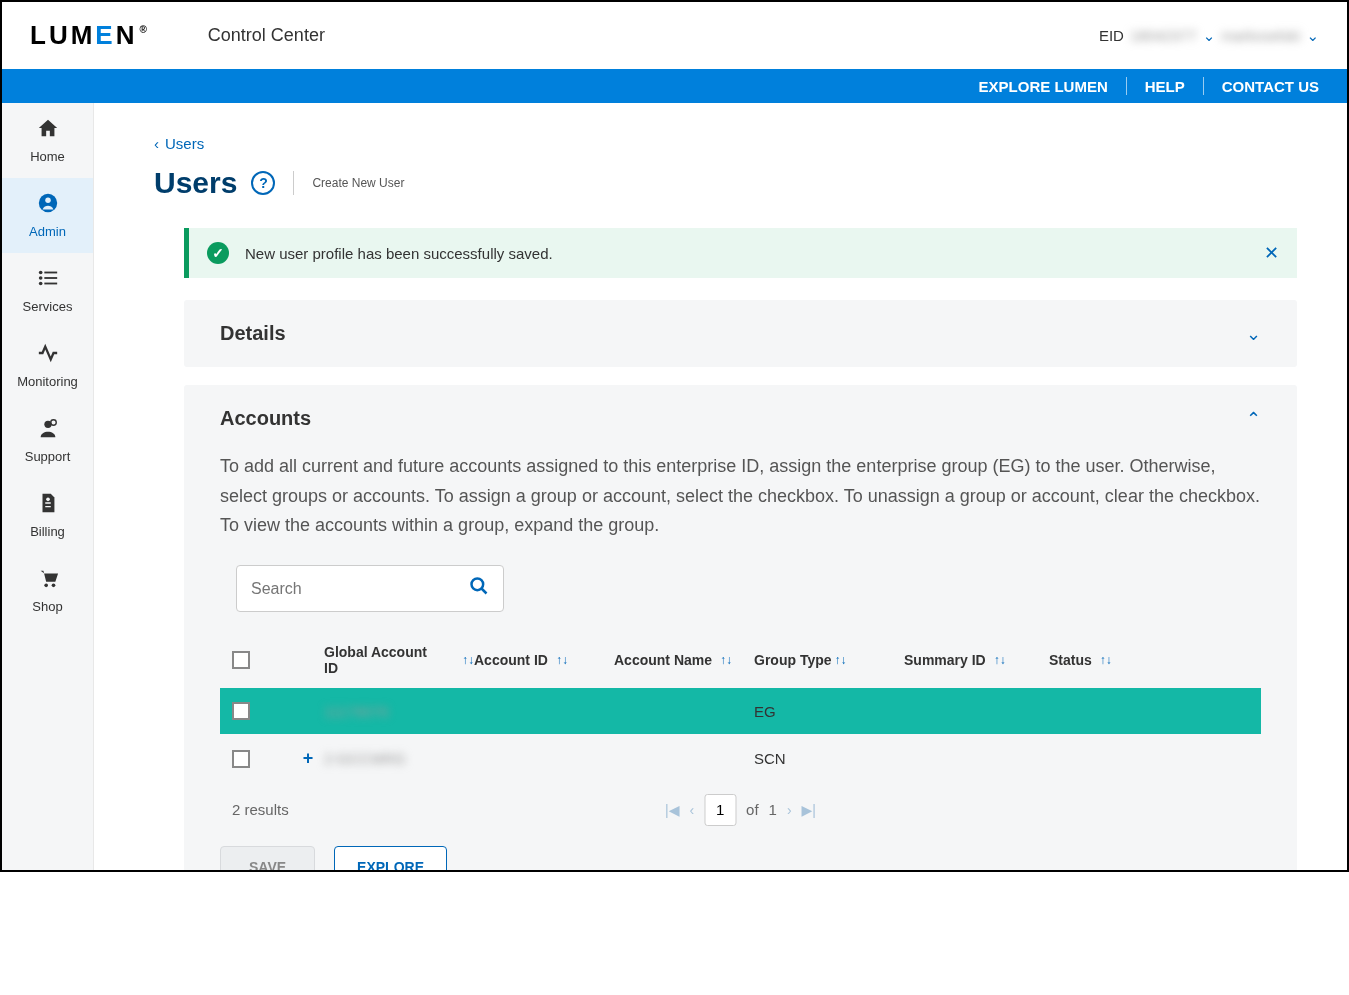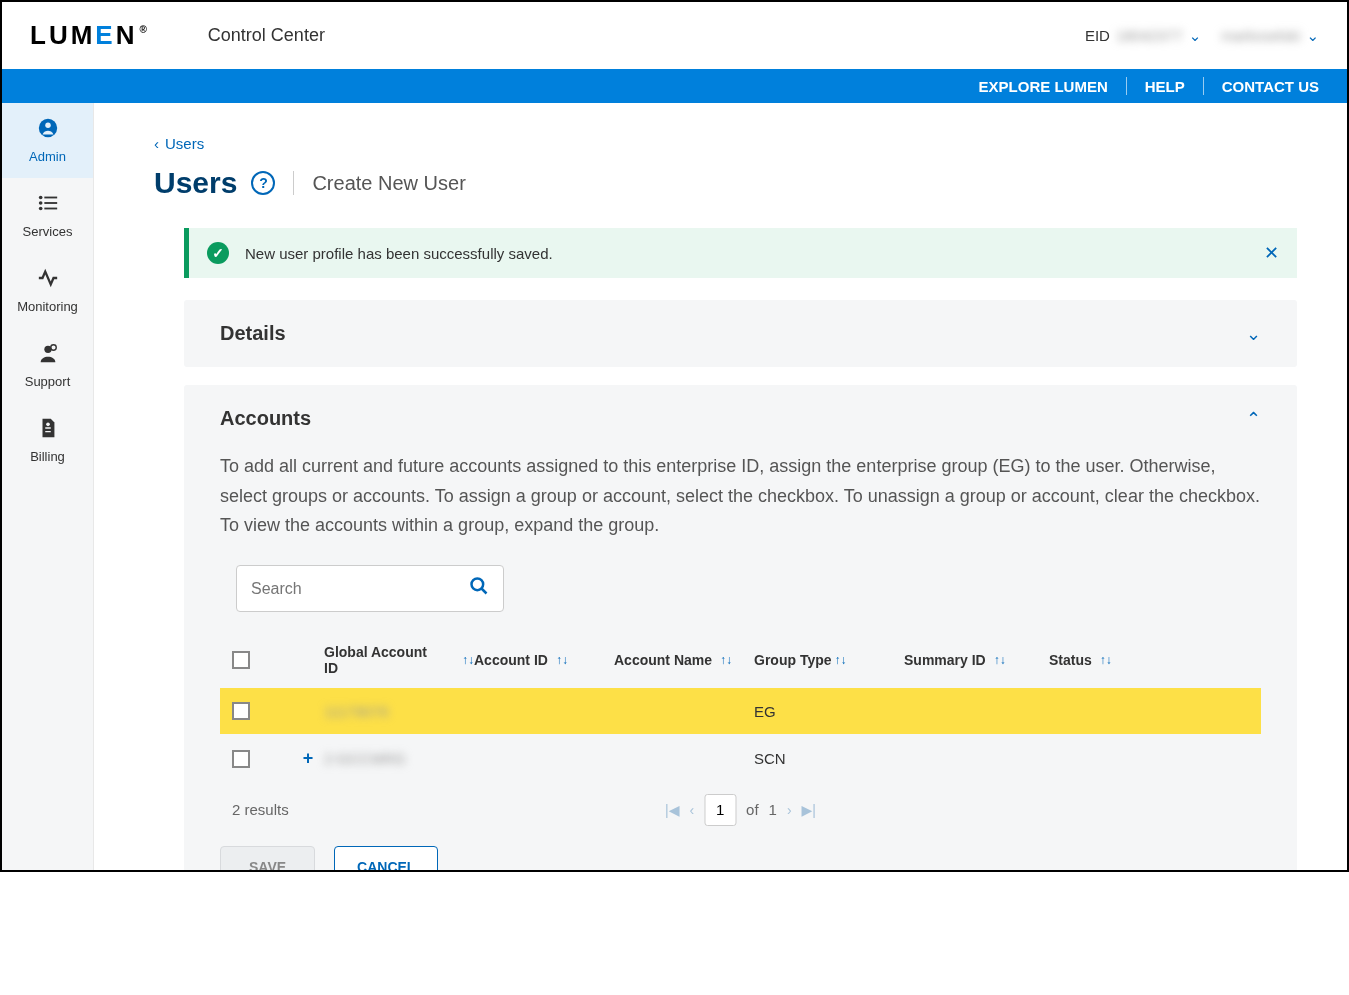--- a/index.html
+++ b/index.html
@@ -3,40 +3,40 @@
   <meta charset="utf-8">
   <style>
     * { box-sizing: border-box; margin: 0; padding: 0; }
     body { font-family: -apple-system, BlinkMacSystemFont, "Segoe UI", Arial, sans-serif; background: #fff; color: #333; }
     .app { border: 2px solid #000; width: 1349px; height: 872px; display: flex; flex-direction: column; overflow: hidden; }
     .topbar { display: flex; align-items: center; padding: 18px 28px; background: #fff; }
     .logo { font-weight: 900; font-size: 26px; letter-spacing: 3px; color: #000; display: flex; align-items: center; }
     .logo .e { color: #0080dc; position: relative; }
     .logo .reg { font-size: 10px; margin-left: 2px; align-self: flex-start; margin-top: 4px; }
     .app-name { font-size: 18px; margin-left: 58px; color: #333; }
-    .topbar-right { margin-left: auto; display: flex; align-items: flex-start; gap: 20px; font-size: 15px; color: #333; }
+    .topbar-right { margin-left: auto; display: flex; align-items: flex-start; gap: 6px; font-size: 15px; color: #333; }
     .eid { display: flex; align-items: center; gap: 6px; }
     .blurred { filter: blur(4px); color: #999; }
     .chev { color: #0067b8; }
     .navbar { background: #0080dc; color: #fff; display: flex; justify-content: flex-end; align-items: center; padding: 8px 28px; gap: 18px; font-size: 15px; font-weight: 700; }
     .navbar a { color: #fff; text-decoration: none; }
     .nav-divider { width: 1px; height: 18px; background: rgba(255,255,255,0.6); }
     .body { display: flex; flex: 1; overflow: hidden; }
     .sidebar { width: 92px; background: #f5f6f7; display: flex; flex-direction: column; border-right: 1px solid #e8e8e8; }
     .side-item { display: flex; flex-direction: column; align-items: center; padding: 14px 4px; font-size: 13px; color: #333; cursor: pointer; gap: 4px; }
     .side-item.active { background: #e3f0fa; color: #0067b8; }
     .side-item .icon { font-size: 22px; }
     .side-item.active .icon { color: #0067b8; }
     .main { flex: 1; overflow-y: auto; padding: 32px 50px 40px 60px; background: #fff; }
     .breadcrumb { color: #0067b8; font-size: 15px; display: flex; align-items: center; gap: 6px; margin-bottom: 14px; }
     .page-title-row { display: flex; align-items: center; gap: 14px; margin-bottom: 28px; }
     .page-title { font-size: 30px; font-weight: 900; color: #003d6b; }
     .help-circle { width: 24px; height: 24px; border: 2px solid #0067b8; border-radius: 50%; color: #0067b8; display: flex; align-items: center; justify-content: center; font-size: 14px; font-weight: 700; }
     .title-divider { width: 1px; height: 24px; background: #ccc; margin: 0 4px; }
-    .create-link { color: #555; font-size: 20px; }
+    .create-link { color: #555; font-size: 12px; }
     .alert { background: #e9f7f0; border-left: 5px solid #0a9b5e; display: flex; align-items: center; padding: 14px 18px; margin-bottom: 22px; margin-left: 30px; }
     .alert .check { width: 22px; height: 22px; background: #0a9b5e; border-radius: 50%; color: #fff; display: flex; align-items: center; justify-content: center; font-weight: 700; margin-right: 16px; font-size: 14px; }
     .alert .msg { color: #333; font-size: 15px; }
     .alert .close { margin-left: auto; color: #0067b8; font-size: 18px; cursor: pointer; font-weight: 300; }
     .panel { background: #f5f6f7; border-radius: 3px; margin-bottom: 18px; margin-left: 30px; }
     .panel-header { display: flex; align-items: center; padding: 22px 36px; cursor: pointer; }
     .panel-title { font-size: 20px; font-weight: 700; color: #333; }
     .panel-chevron { margin-left: auto; color: #0067b8; font-size: 18px; }
     .panel-body { padding: 0 36px 30px 36px; }
     .desc { color: #555; font-size: 18px; line-height: 1.65; margin-bottom: 24px; }
@@ -47,21 +47,21 @@
     .thead { display: flex; padding: 12px 0 12px 12px; font-size: 14px; font-weight: 700; color: #333; }
     .col-check { width: 60px; display: flex; align-items: center; }
     .col-expand { width: 32px; display: flex; align-items: center; justify-content: center; }
     .col-global { width: 150px; display: flex; align-items: center; gap: 18px; }
     .col-acctid { width: 140px; display: flex; align-items: center; gap: 8px; }
     .col-acctname { width: 140px; display: flex; align-items: center; gap: 8px; }
     .col-grouptype { width: 150px; display: flex; align-items: center; gap: 3px; }
     .col-summary { width: 145px; display: flex; align-items: center; gap: 8px; }
     .col-status { width: 100px; display: flex; align-items: center; gap: 8px; }
     .sort { color: #0067b8; font-size: 12px; }
-    .trow { display: flex; padding: 14px 0 14px 12px; font-size: 15px; align-items: center; background: #fde047; }
+    .trow { display: flex; padding: 14px 0 14px 12px; font-size: 15px; align-items: center; background: #14b8a6; }
     .trow.alt { background: #f5f6f7; }
     .checkbox { width: 18px; height: 18px; border: 2px solid #888; background: #fff; }
     .expand-plus { color: #0067b8; font-size: 18px; font-weight: 700; cursor: pointer; }
     .pagination { display: flex; align-items: center; padding: 18px 12px 0 12px; font-size: 15px; color: #666; }
     .results-count { }
     .pager { margin-left: auto; margin-right: auto; display: flex; align-items: center; gap: 10px; position: absolute; left: 50%; transform: translateX(-50%); }
     .pagination { position: relative; }
     .pager .pbtn { color: #a8c3da; font-size: 14px; }
     .page-input { width: 32px; height: 32px; border: 1px solid #ccc; border-radius: 3px; text-align: center; font-size: 15px; }
     .buttons { display: flex; gap: 19px; margin-top: 28px; }
@@ -96,20 +96,28 @@
   <div class="navbar">
     <a>EXPLORE LUMEN</a>
     <div class="nav-divider"></div>
     <a>HELP</a>
     <div class="nav-divider"></div>
     <a>CONTACT US</a>
   </div>
 
   <div class="body">
     <div class="sidebar">
+      <div class="side-item">
+        <div class="icon">
+          <svg width="22" height="22" viewBox="0 0 24 24" fill="currentColor">
+              <path d="M12 3l10 9h-3v9h-5v-6h-4v6H5v-9H2z"></path>
+            </svg>
+        </div>
+        <span>Home</span>
+      </div>
       <div class="side-item active">
         <div class="icon">
           <svg width="22" height="22" viewBox="0 0 24 24" fill="currentColor">
               <circle cx="12" cy="12" r="10"></circle>
               <circle cx="12" cy="9" r="3" fill="#e3f0fa"></circle>
               <path d="M6 19c1-3 4-4 6-4s5 1 6 4" fill="#e3f0fa"></path>
             </svg>
         </div>
         <span>Admin</span>
       </div>
@@ -146,20 +154,30 @@
       </div>
       <div class="side-item">
         <div class="icon">
           <svg width="22" height="22" viewBox="0 0 24 24" fill="currentColor">
               <path d="M6 2h9l4 4v16H6z"></path>
               <path d="M9 12h6M9 16h6" stroke="#f5f6f7" stroke-width="1.5"></path>
               <circle cx="12" cy="8" r="2" fill="#f5f6f7"></circle>
             </svg>
         </div>
         <span>Billing</span>
+      </div>
+      <div class="side-item">
+        <div class="icon">
+          <svg width="22" height="22" viewBox="0 0 24 24" fill="currentColor">
+              <path d="M4 4h3l3 12h10l3-9H8"></path>
+              <circle cx="10" cy="20" r="2"></circle>
+              <circle cx="18" cy="20" r="2"></circle>
+            </svg>
+        </div>
+        <span>Shop</span>
       </div>
     </div>
 
     <div class="main">
       <div class="breadcrumb">
         <span>‹</span>
         <span>Users</span>
       </div>
 
       <div class="page-title-row">
@@ -269,21 +287,21 @@
               <input class="page-input" value="1" style="">
               <span>of</span>
               <span>1</span>
               <span class="pbtn">›</span>
               <span class="pbtn">▶|</span>
             </div>
           </div>
 
           <div class="buttons">
             <button class="btn-save">SAVE</button>
-            <button class="btn-cancel">CANCEL</button>
+            <button class="btn-cancel">EXPLORE</button>
           </div>
         </div>
       </div>
 
       <div class="panel">
         <div class="panel-header">
           <div class="panel-title">Permissions</div>
           <div class="panel-chevron">⌄</div>
         </div>
       </div>

